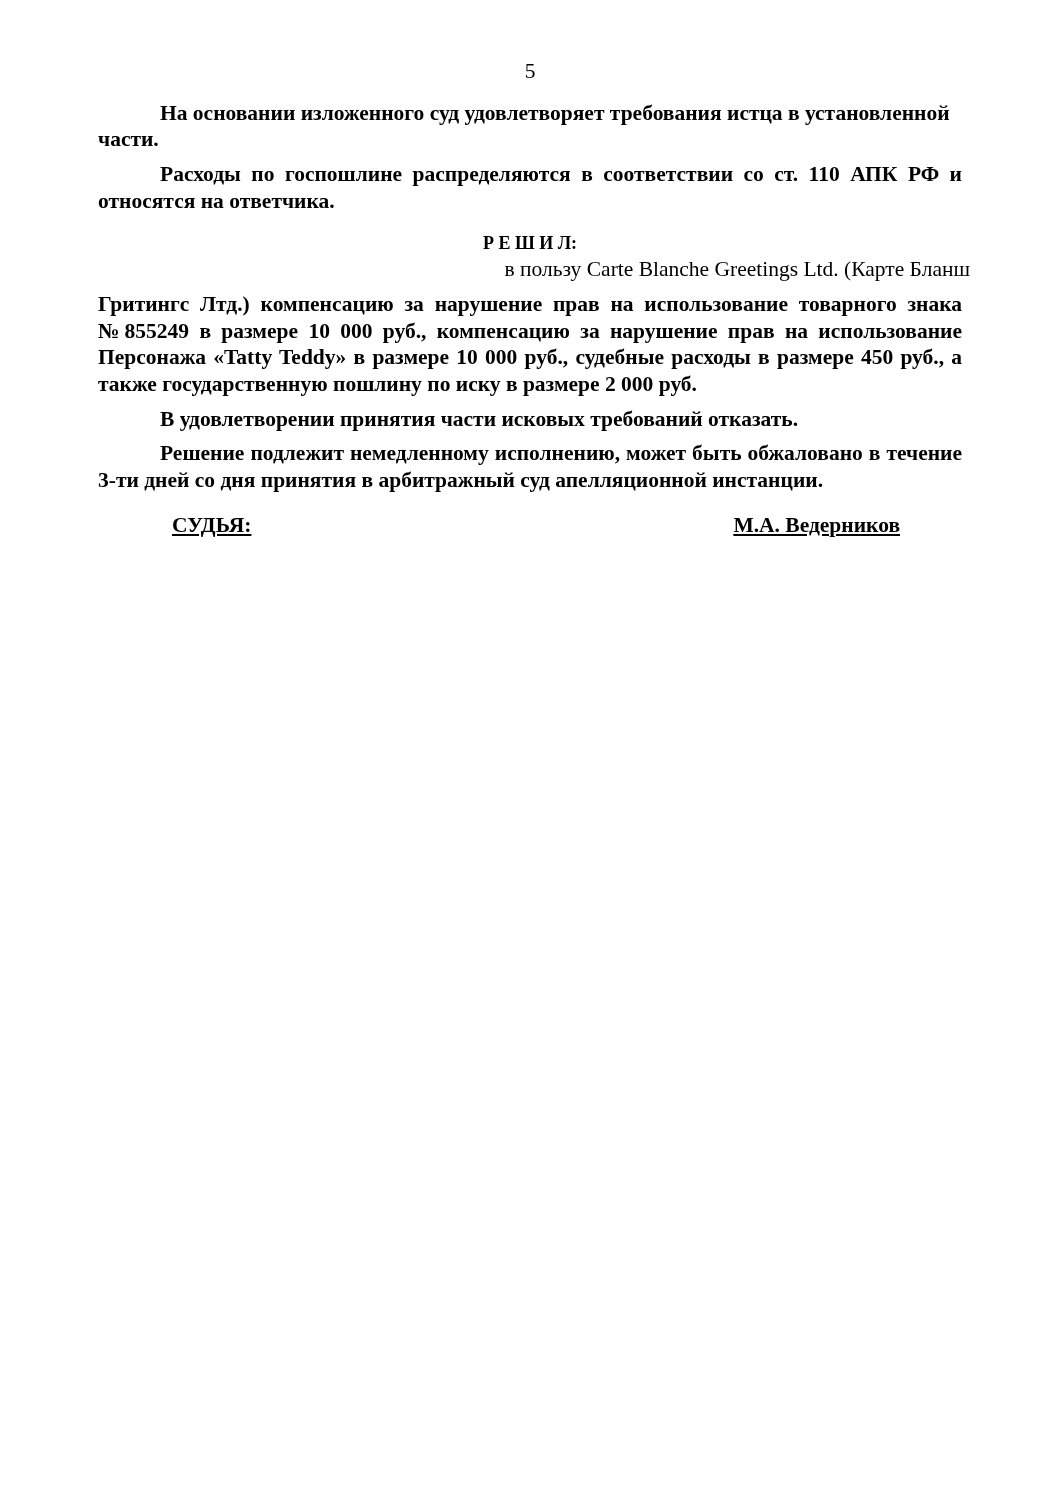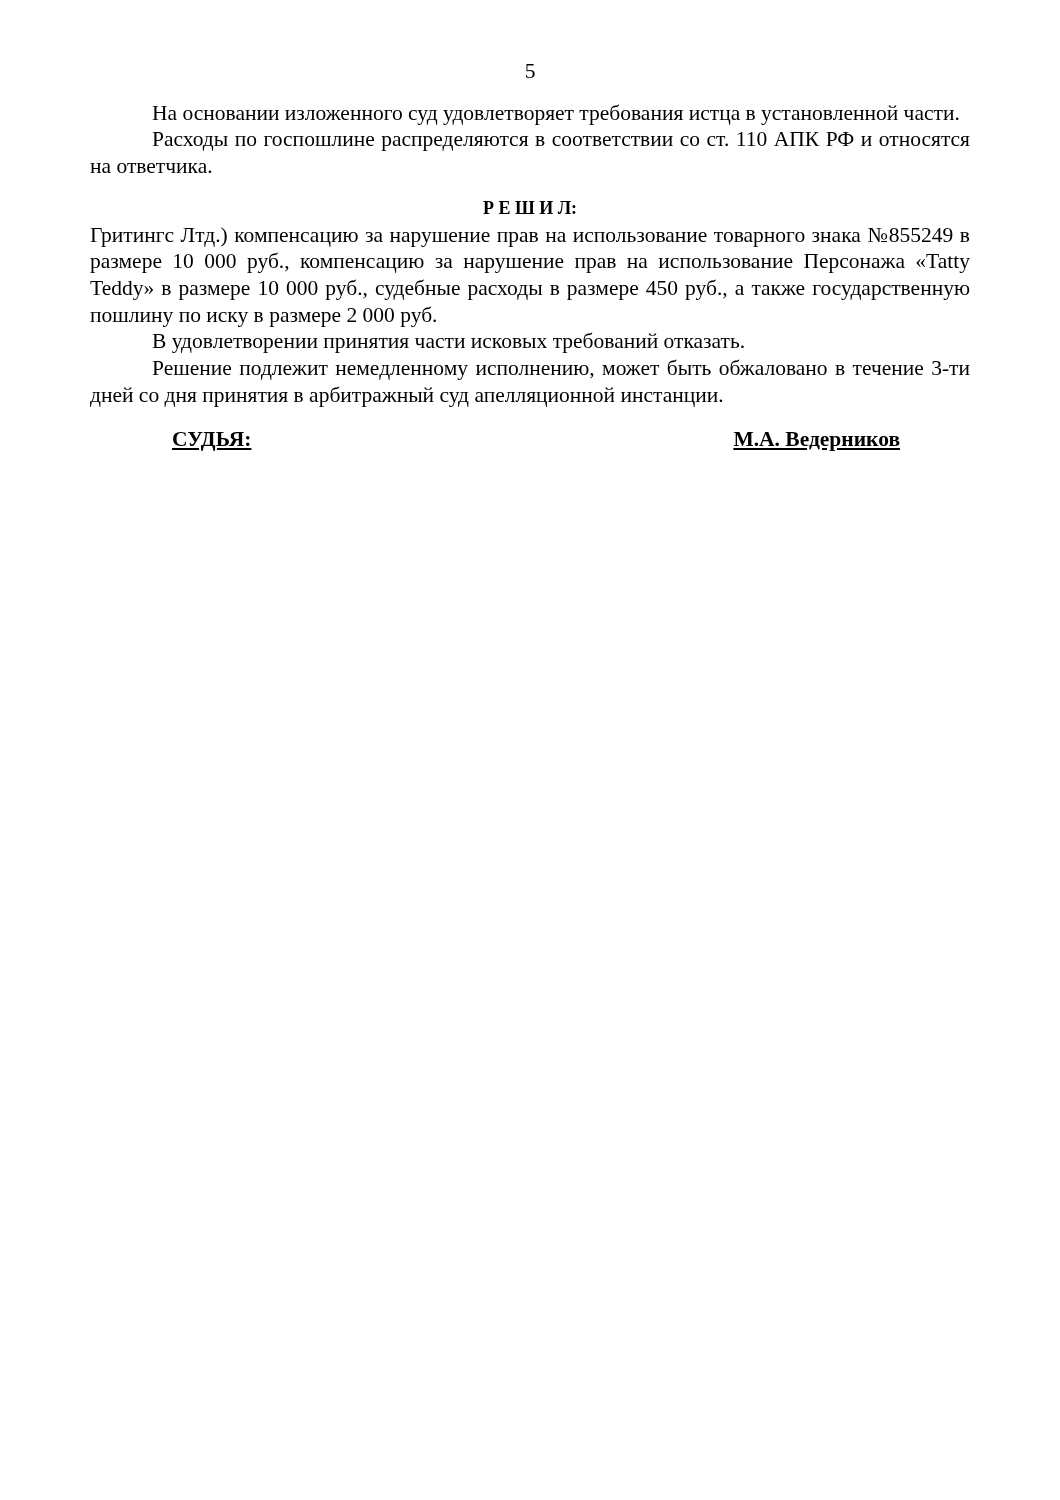--- a/index.html
+++ b/index.html
@@ -18,21 +18,22 @@
     line-height: 26.7px;
     box-sizing: border-box;
     padding: 58px 90px 0 90px;
     overflow: hidden;
   }
   .page-number {
     text-align: center;
     margin: 0 0 15px 0;
   }
   p.para {
-    margin: 0;
+    margin: 8px;
+    font-weight: bold;
   }
   .indent {
     text-indent: 62px;
   }
   .justify {
     text-align: justify;
   }
   .heading {
     font-size: 18px;
     line-height: 26.7px;
@@ -68,20 +69,21 @@
   <div class="page-number">5</div>
 
   <p class="para indent">На основании изложенного суд удовлетворяет требования истца в установленной части.</p>
 
   <p class="para indent justify">Расходы по госпошлине распределяются в соответствии со ст. 110 АПК РФ и относятся на ответчика.</p>
 
 
   <h2 class="heading">Р Е Ш И Л:</h2>
 
 
+  <div class="res-line2">в пользу Carte Blanche Greetings Ltd. (Карте Бланш</div>
 
   <p class="para justify">Гритингс Лтд.) компенсацию за нарушение прав на использование товарного знака №855249 в размере 10 000 руб., компенсацию за нарушение прав на использование Персонажа «Tatty Teddy» в размере 10 000 руб., судебные расходы в размере 450 руб., а также государственную пошлину по иску в размере 2 000 руб.</p>
 
   <p class="para indent">В удовлетворении принятия части исковых требований отказать.</p>
 
   <p class="para indent justify">Решение подлежит немедленному исполнению, может быть обжаловано в течение 3-ти дней со дня принятия в арбитражный суд апелляционной инстанции.</p>
 
   <div class="signature-row">
     <span>СУДЬЯ:</span>
     <span>М.А. Ведерников</span>

